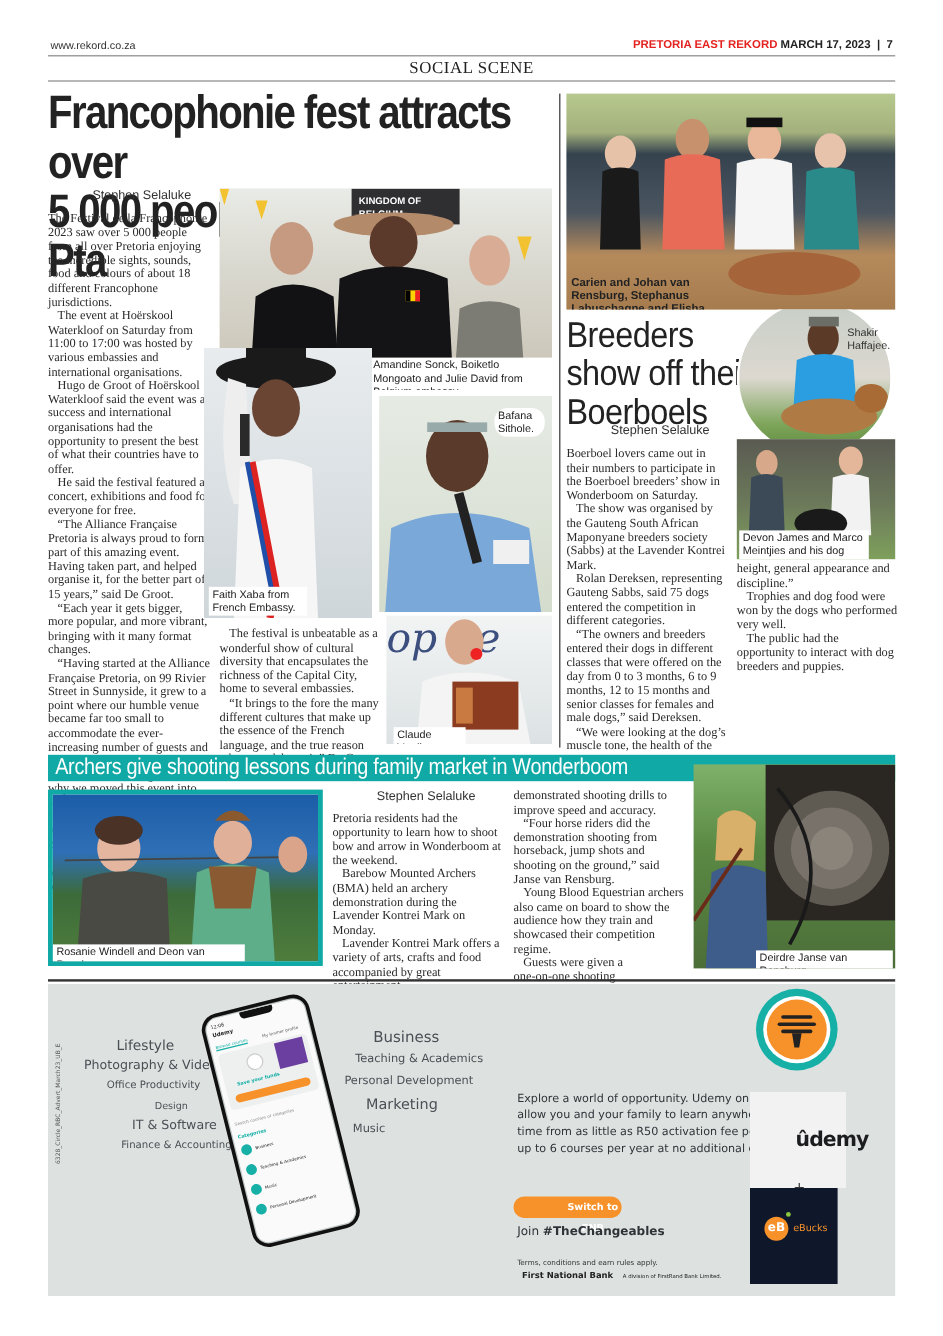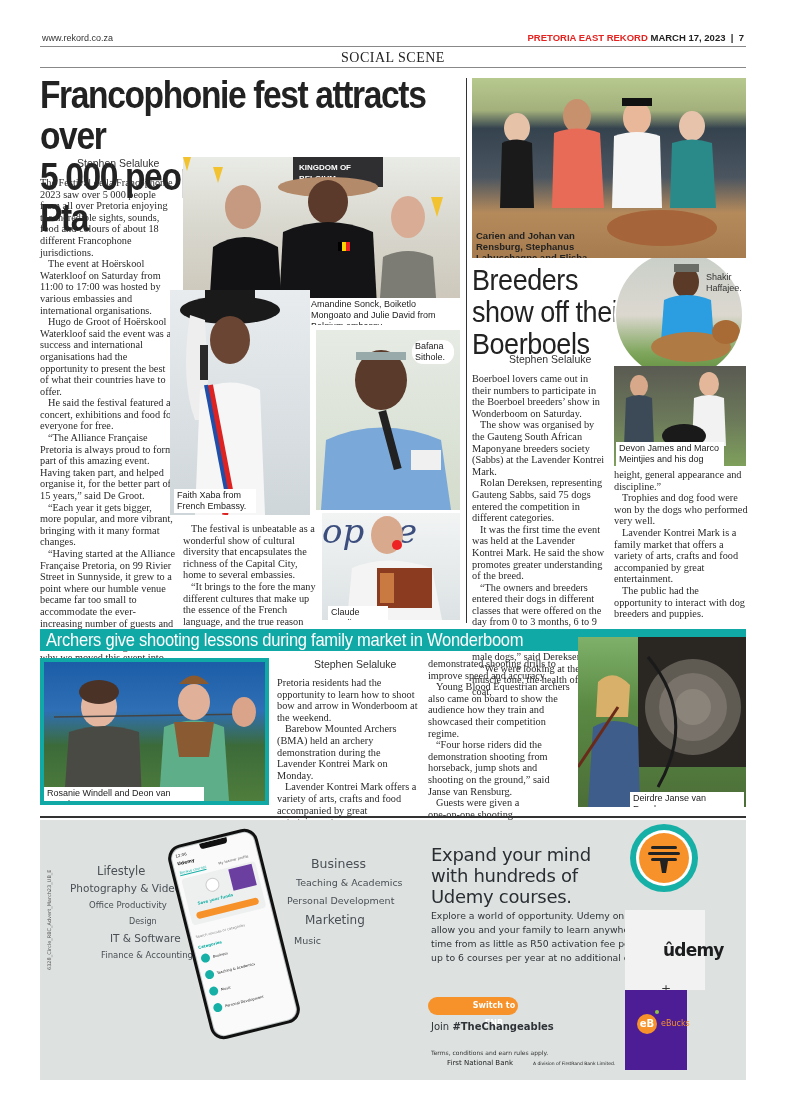--- a/index.html
+++ b/index.html
@@ -44,21 +44,21 @@
   .ad-btn { position: absolute; left: 388px; top: 177px; width: 90px; height: 18px; border-radius: 9px; background: #f7922b; color: #fff; font: bold 8px/18px "DejaVu Sans", sans-serif; text-align: center; border: none; padding-left: 42px; }
   .ad-join { position: absolute; left: 391px; top: 201px; font: 10px "DejaVu Sans", sans-serif; color: #2f3338; }
   .ad-join b { font-weight: bold; }
   .ad-terms { position: absolute; left: 391px; top: 229px; font: 6px "DejaVu Sans", sans-serif; color: #333; }
   .ad-fnb { position: absolute; left: 391px; top: 239px; font: bold 7px "DejaVu Sans", sans-serif; color: #222; }
   .ad-fnb span { font-weight: normal; font-size: 4.5px; margin-left: 4px; }
   .ad-code { position: absolute; left: 6px; top: 150px; font: 5px "DejaVu Sans", sans-serif; color: #555; transform: rotate(-90deg); transform-origin: left top; white-space: nowrap; }
 
   .logo-card { position: absolute; left: 585px; top: 90px; width: 80px; height: 160px; }
   .udemy-top { position: absolute; left: 0; top: 0; width: 80px; height: 80px; background: #f2f2f2; }
-  .udemy-bot { position: absolute; left: 0; top: 80px; width: 62px; height: 80px; background: #4c1d95; }
+  .udemy-bot { position: absolute; left: 0; top: 80px; width: 73px; height: 80px; background: #0f172a; }
 </style>
 </head>
 <body>
 
 <div class="abs site-url">www.rekord.co.za</div>
 <div class="abs masthead">
   <span class="paper">PRETORIA EAST REKORD</span>
   <span>MARCH 17, 2023</span>
   &nbsp;<span>|</span>&nbsp;
   <span>7</span>
@@ -185,40 +185,38 @@
   </div>
   <div class="abs" style="left:92px;top:14px;font:9px/11px 'Liberation Sans',sans-serif;color:#333;">Shakir Haffajee.</div>
 </div>
 
 <div class="abs byline" style="left:472px;top:353px;">Stephen Selaluke</div>
 
 <div class="abs body" style="left:472px;top:373px;width:135px;">
   <p class="first">Boerboel lovers came out in their numbers to participate in the Boerboel breeders’ show in Wonderboom on Saturday.</p>
   <p>The show was organised by the Gauteng South African Maponyane breeders society (Sabbs) at the Lavender Kontrei Mark.</p>
   <p>Rolan Dereksen, representing Gauteng Sabbs, said 75 dogs entered the competition in different categories.</p>
-  <p>It was the first time the event was held at the Lavender Kontrei Mark. He said the show promotes greater understanding of the breed.</p>
   <p>“The owners and breeders entered their dogs in different classes that were offered on the day from 0 to 3 months, 6 to 9 months, 12 to 15 months and senior classes for females and male dogs,” said Dereksen.</p>
   <p>“We were looking at the dog’s muscle tone, the health of the coat,</p>
 </div>
 
 <div class="abs photo" style="left:614px;top:366px;width:132px;height:100px;background:linear-gradient(180deg,#5a5a52 0%,#6c7a5a 55%,#7fa05c 100%);">
   <svg width="132" height="100">
     <ellipse cx="25" cy="20" rx="9" ry="11" fill="#d8a88a"></ellipse>
     <path d="M10 80 L12 32 Q25 26 38 32 L40 80 Z" fill="#3c4a58"></path>
     <ellipse cx="95" cy="18" rx="10" ry="12" fill="#e4b69a"></ellipse>
     <path d="M78 80 L80 32 Q95 26 110 32 L112 80 Z" fill="#f2f2f2"></path>
     <ellipse cx="70" cy="70" rx="22" ry="12" fill="#1a1a1a"></ellipse>
   </svg>
   <div class="abs caption" style="left:2px;top:76px;width:108px;">Devon James and Marco Meintjies and his dog Tank.</div>
 </div>
 
 <div class="abs body" style="left:614px;top:469px;width:135px;">
   <p class="first">height, general appearance and discipline.”</p>
   <p>Trophies and dog food were won by the dogs who performed very well.</p>
-  <p>Lavender Kontrei Mark is a family market that offers a variety of arts, crafts and food accompanied by great entertainment.</p>
   <p>The public had the opportunity to interact with dog breeders and puppies.</p>
 </div>
 
 <div class="abs archer-bar"></div>
 <div class="abs archer-title">Archers give shooting lessons during family market in Wonderboom</div>
 
 <div class="abs photo" style="left:40px;top:658px;width:229px;height:147px;border:4px solid #10a9a6;background:linear-gradient(180deg,#1c5da8 0%,#2f6fb5 35%,#3c6b3a 60%,#4f7d3c 100%);">
   <svg width="221" height="139">
     <ellipse cx="55" cy="45" rx="18" ry="20" fill="#e4b6a0"></ellipse>
     <ellipse cx="55" cy="30" rx="20" ry="12" fill="#4a3226"></ellipse>
@@ -235,22 +233,22 @@
 
 <div class="abs byline" style="left:277px;top:658px;">Stephen Selaluke</div>
 <div class="abs body" style="left:277px;top:677px;width:142px;">
   <p class="first">Pretoria residents had the opportunity to learn how to shoot bow and arrow in Wonderboom at the weekend.</p>
   <p>Barebow Mounted Archers (BMA) held an archery demonstration during the Lavender Kontrei Mark on Monday.</p>
   <p>Lavender Kontrei Mark offers a variety of arts, crafts and food accompanied by great entertainment.</p>
   <p>Deirdre Janse van Rensburg of BMA said archers on horses</p>
 </div>
 <div class="abs body" style="left:428px;top:658px;width:145px;">
   <p class="first">demonstrated shooting drills to improve speed and accuracy.</p>
+  <p>“Four horse riders did the demonstration shooting from horseback, jump shots and shooting on the ground,” said Janse van Rensburg.</p>
   <p>Young Blood Equestrian archers also came on board to show the audience how they train and showcased their competition regime.</p>
-  <p>“Four horse riders did the demonstration shooting from horseback, jump shots and shooting on the ground,” said Janse van Rensburg.</p>
   <p style="width:95px;">Guests were given a one-on-one shooting lesson and then five arrows to practise.</p>
 </div>
 
 <div class="abs photo" style="left:578px;top:637px;width:168px;height:170px;background:linear-gradient(180deg,#7fb16a 0%,#5b8a44 40%,#4c6e38 100%);">
   <svg width="168" height="170">
     <rect x="60" y="0" width="108" height="130" fill="#2a2622"></rect>
     <circle cx="115" cy="70" r="48" fill="#5f5a52"></circle>
     <circle cx="115" cy="70" r="34" fill="#78726a"></circle>
     <circle cx="115" cy="70" r="18" fill="#8a847a"></circle>
     <ellipse cx="35" cy="60" rx="14" ry="17" fill="#e0b49a"></ellipse>
@@ -310,30 +308,25 @@
             <span style="font:3.5px 'DejaVu Sans',sans-serif;">Music</span>
           </div>
         <div style="display:flex;align-items:center;gap:3px;">
             <span style="width:9px;height:9px;border-radius:50%;background:#16b0a6;display:inline-block;"></span>
             <span style="font:3.5px 'DejaVu Sans',sans-serif;">Personal Development</span>
           </div>
       </div>
     </div>
   </div>
 
-  <div class="ad-head">
-    <div>Expand your mind</div>
-    <div>with hundreds of</div>
-    <div>Udemy courses.</div>
-  </div>
   <div class="ad-copy">Explore a world of opportunity. Udemy online courses allow you and your family to learn anywhere and any time from as little as R50 activation fee per course. Enjoy up to 6 courses per year at no additional cost.</div>
   <button class="ad-btn">Switch to FNB</button>
   <div class="ad-join"><span>Join </span><b>#TheChangeables</b></div>
   <div class="ad-terms">Terms, conditions and earn rules apply.</div>
-  <div class="ad-fnb"><span style="font-weight:normal;font-size:7px;margin:16px;">First National Bank</span><span>A division of FirstRand Bank Limited.</span></div>
+  <div class="ad-fnb"><span style="font-weight:bold;font-size:7px;margin:4px;">First National Bank</span><span>A division of FirstRand Bank Limited.</span></div>
 
   <div style="position:absolute;left:590px;top:4px;width:68px;height:68px;border-radius:50%;background:#16b0a6;">
     <div style="position:absolute;left:6px;top:6px;width:56px;height:56px;border-radius:50%;background:#fff;"></div>
     <div style="position:absolute;left:9px;top:9px;width:50px;height:50px;border-radius:50%;background:#f7922b;"></div>
     <svg style="position:absolute;left:9px;top:9px;" width="50" height="50">
       <rect x="12" y="13" width="26" height="3" rx="1.5" fill="#222"></rect>
       <rect x="9" y="19" width="32" height="3" rx="1.5" fill="#222"></rect>
       <rect x="12" y="25" width="26" height="3" rx="1.5" fill="#222"></rect>
       <path d="M21 28 L29 28 L27 40 L23 40 Z" fill="#222"></path>
     </svg>

